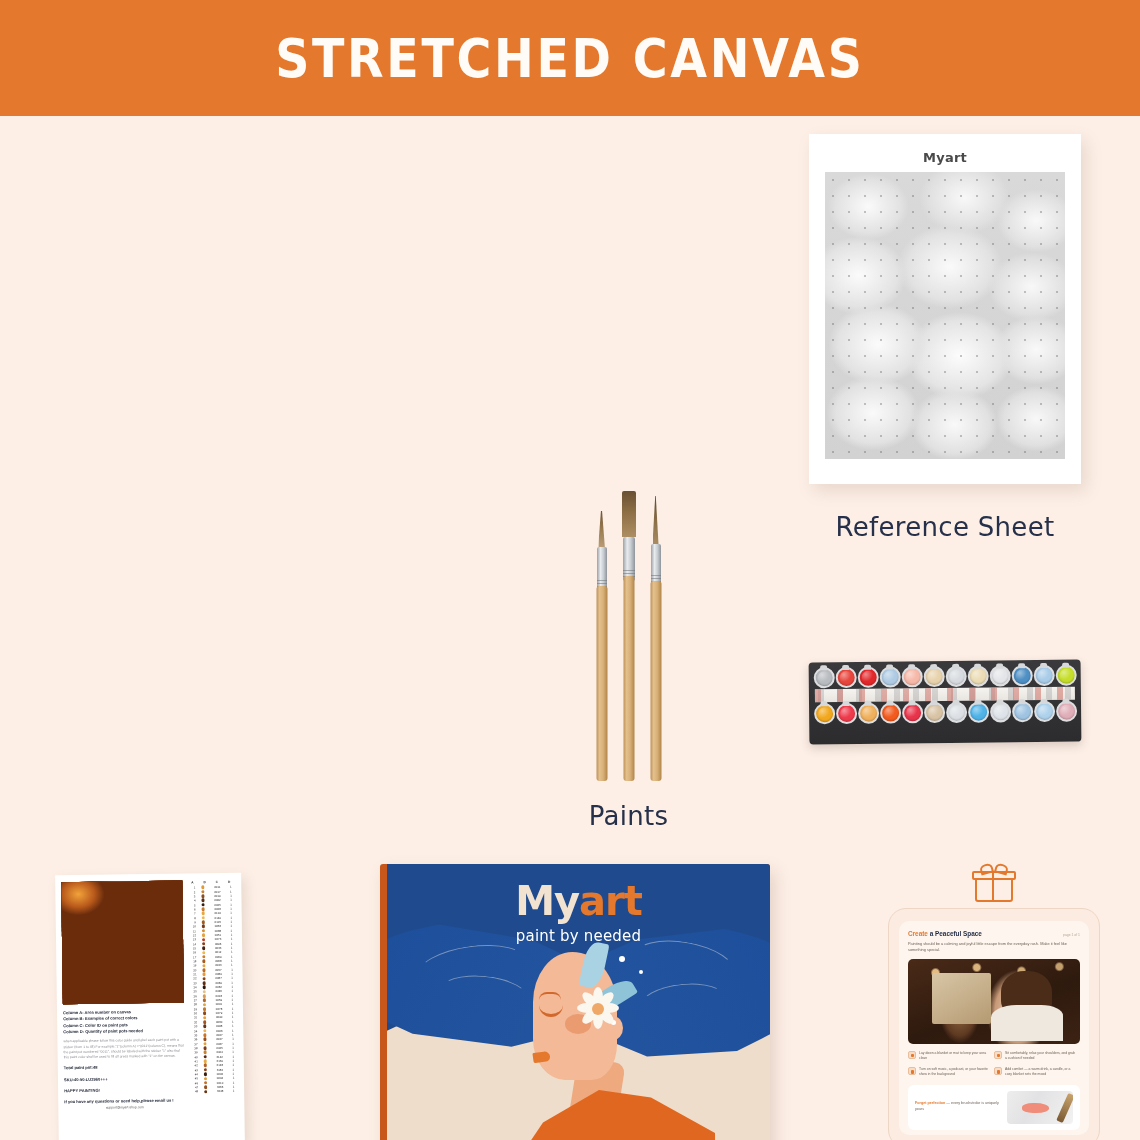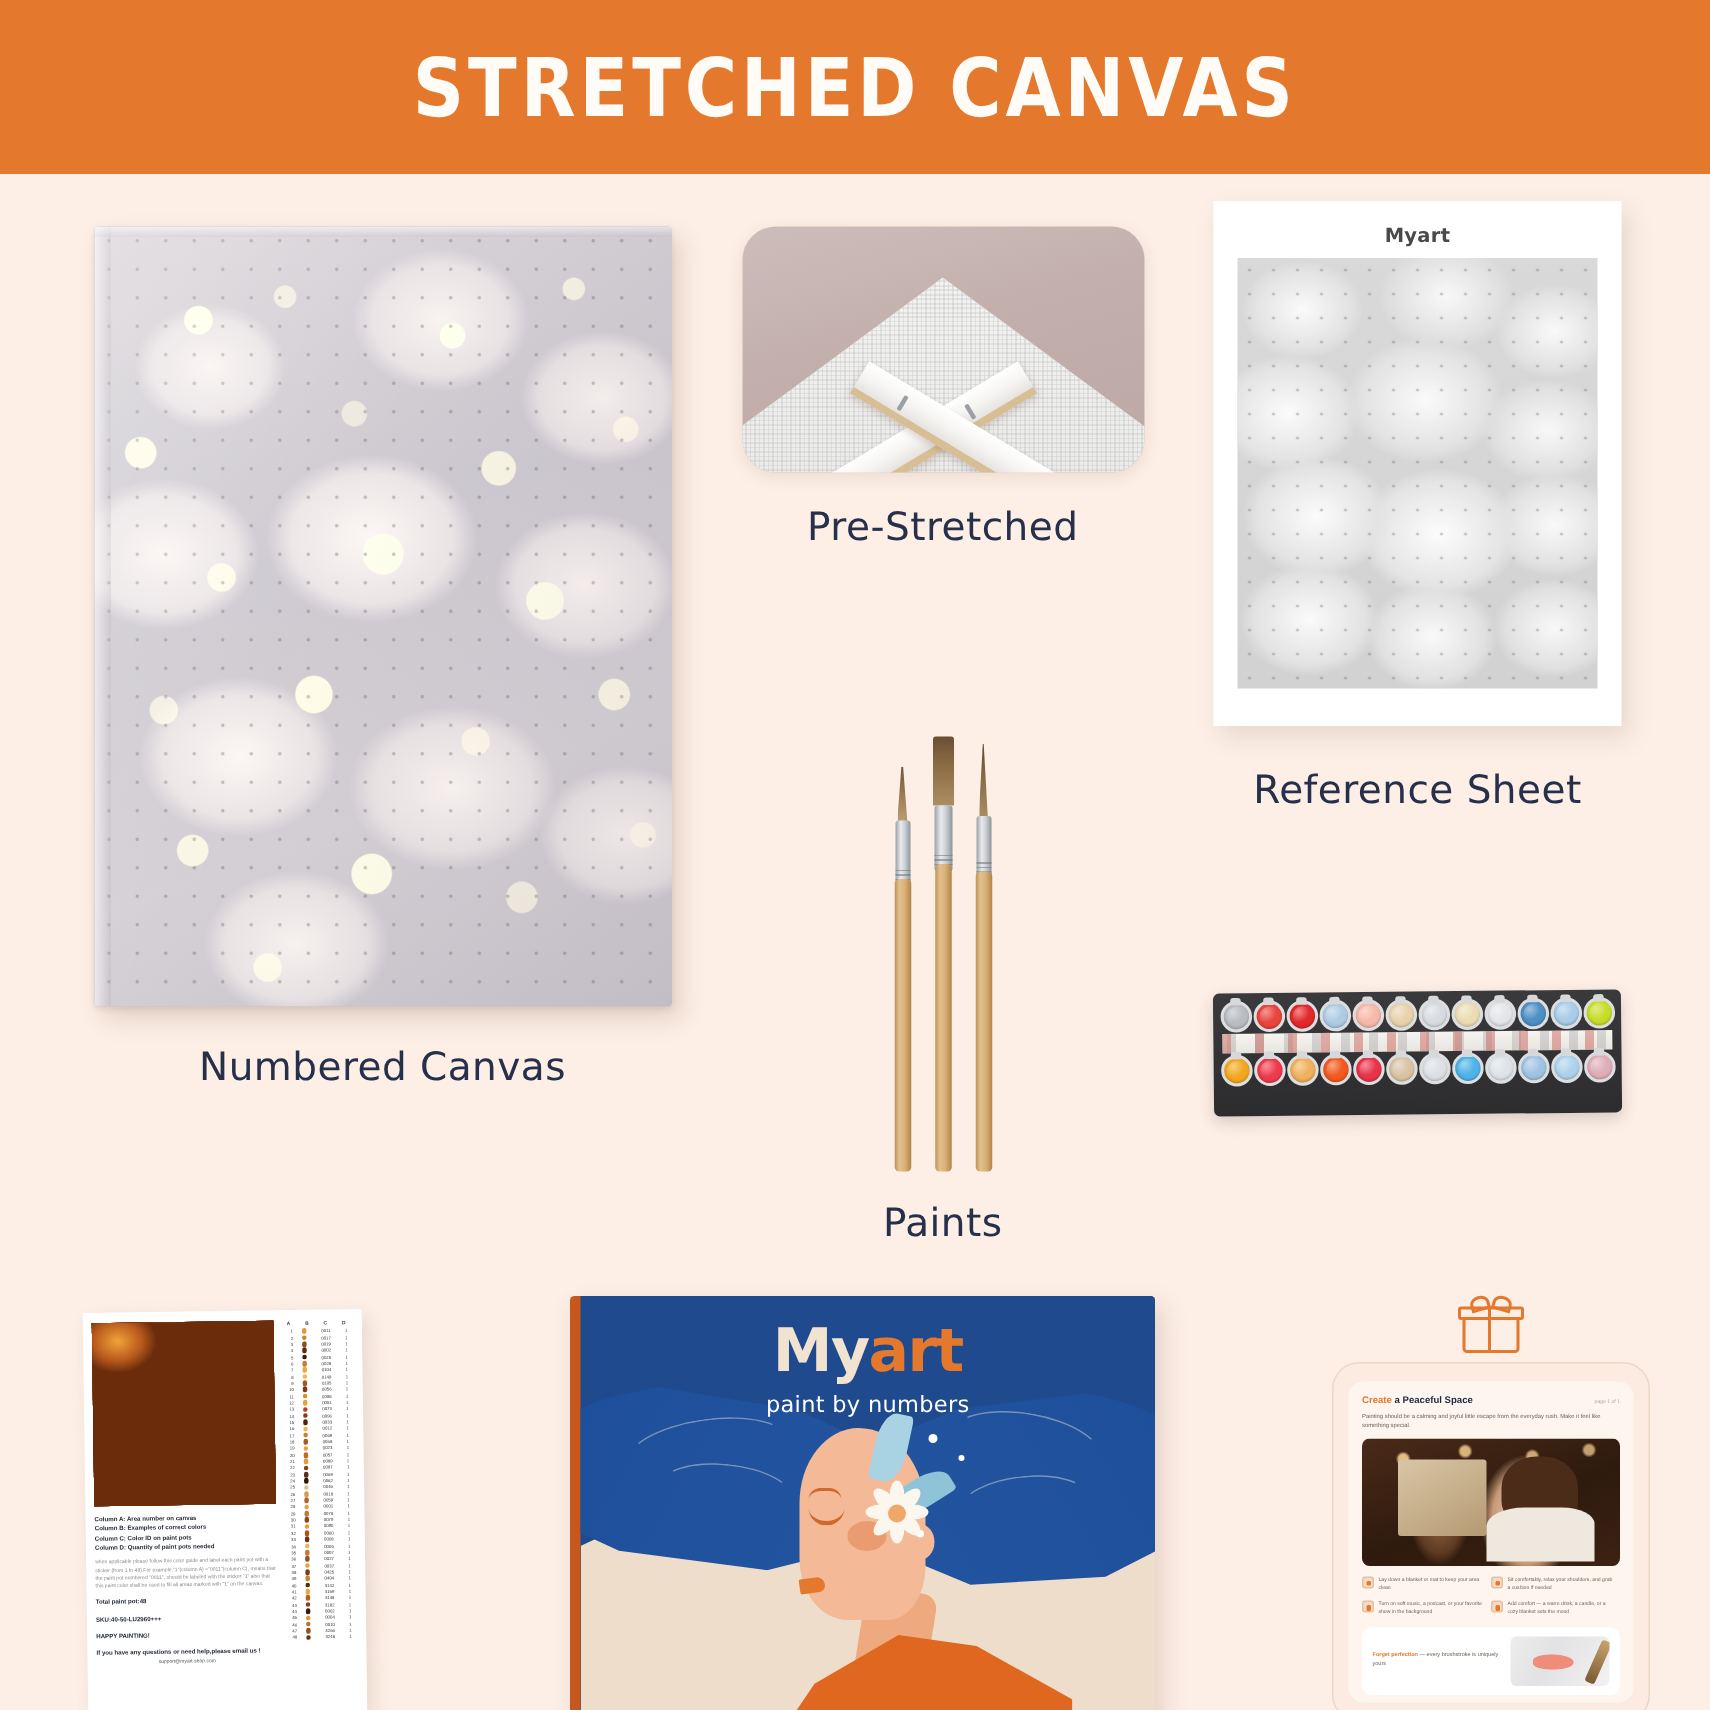--- a/index.html
+++ b/index.html
@@ -494,45 +494,21 @@
 </style>
 </head>
 <body>
 
 <div class="header">
   <div class="header-title">STRETCHED CANVAS</div>
 </div>
 
 <div class="sheet">
 
-  <div class="cell" id="canvas-cell">
-    <div class="canvas-frame">
-      <div class="canvas-art"></div>
-      <div class="canvas-dots"></div>
-      <div class="canvas-edge-l"></div>
-      <div class="canvas-edge-t"></div>
-      <div class="canvas-sheen"></div>
-    </div>
-    <div class="label">Numbered Canvas</div>
-  </div>
-
-  <div class="cell" id="prestretched-cell">
-    <div class="ps-photo">
-      <div class="ps-canvasface"></div>
-      <div class="ps-bar ps-bar-l">
-
-        <div class="ps-staple" style="left:150px; top:7px;"></div>
-      </div>
-      <div class="ps-bar ps-bar-r">
-        <div class="ps-staple" style="left:32px; top:7px;"></div>
-
-      </div>
-    </div>
-    <div class="label">Pre-Stretched</div>
-  </div>
+
 
   <div class="cell" id="reference-cell">
     <div class="ref-sheet">
       <div class="ref-logo">Myart</div>
       <div class="ref-art"></div>
     </div>
     <div class="label">Reference Sheet</div>
   </div>
 
   <div class="cell" id="brushes-cell">
@@ -1004,21 +980,21 @@
     </div>
 
   </div>
 
   <div class="cell" id="box-cell">
     <div class="box-outer">
       <div class="box-face">
 
         <div class="box-logo">
           <div class="logo-word"><span class="logo-my">My</span><span class="logo-art">art</span></div>
-          <div class="logo-sub">paint by numbers</div>
+          <div class="logo-sub">paint by needed</div>
         </div>
 
         <div class="box-sand"></div>
 
         <div class="hair hair-l"></div>
         <div class="hair hair-r"></div>
 
         <div class="hair-strand" style="left:30px; top:82px;  width:110px; height:44px; transform:rotate(-8deg);"></div>
         <div class="hair-strand" style="left:52px; top:112px; width:90px;  height:38px; transform:rotate(6deg);"></div>
         <div class="hair-strand" style="right:34px; top:78px; width:104px; height:46px; transform:rotate(10deg);"></div>

